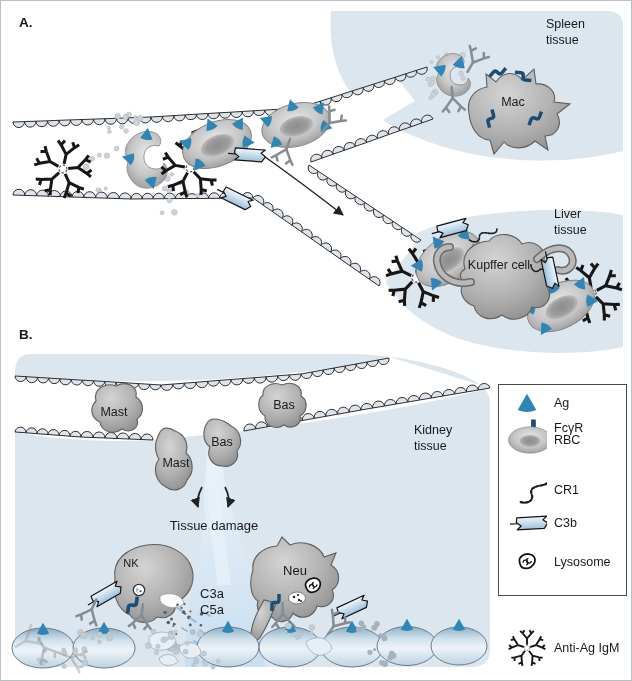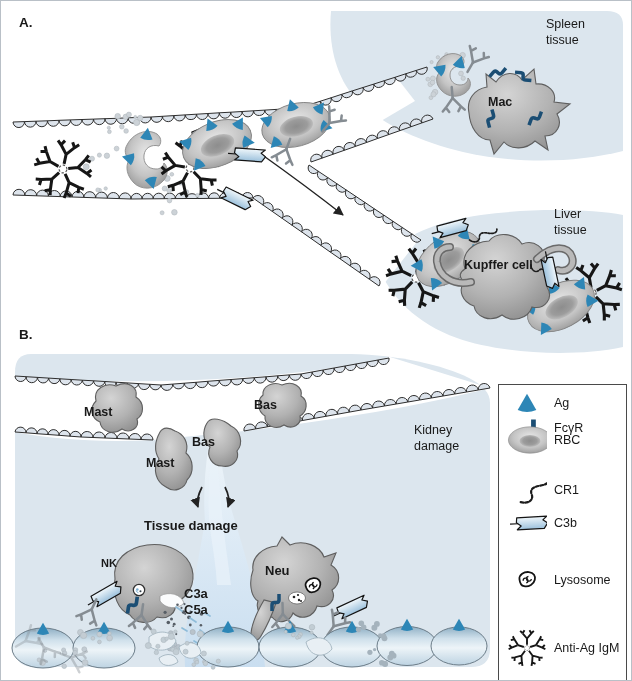--- a/index.html
+++ b/index.html
@@ -1,23 +1,23 @@
 <!DOCTYPE html>
 <html><head>
 <meta charset="utf-8">
 <style>
   html,body{margin:0;padding:0;background:#fff;}
   .fig{position:relative;width:632px;height:681px;background:#fff;border:1.5px solid #b9c0c7;
        box-sizing:border-box;font-family:"Liberation Sans",sans-serif;color:#191919;overflow:hidden;}
   .art{position:absolute;left:0;top:0;width:632px;height:681px;}
   .dlabel{position:absolute;font-size:12.5px;line-height:15.5px;}
   .bold{font-weight:bold;font-size:13.5px;}
-  .ctr{text-align:left;font-weight:bold;}
+  .ctr{text-align:center;}
   .rgt{text-align:left;}
-  .legend{position:absolute;left:497px;top:383px;width:129px;height:298px;background:#fff;
+  .legend{position:absolute;left:497px;top:383px;width:129px;height:212px;background:#fff;
           border:1.3px solid #4a4a4a;box-sizing:border-box;}
   .lrow{position:absolute;left:8px;right:4px;display:flex;align-items:center;}
   .licon{width:40px;flex:0 0 40px;display:flex;justify-content:center;align-items:center;}
   .llabel{margin-left:7px;font-size:12.5px;white-space:nowrap;}
 </style>
 </head>
 <body>
 
 <div class="fig">
 
@@ -405,21 +405,21 @@
       </g>
   <use href="#igg" transform="translate(45,650) rotate(150)" opacity="0.45"></use>
   <use href="#igg" transform="translate(74,658) rotate(110)" opacity="0.4"></use>
   <use href="#igg" transform="translate(28,638) rotate(60)" opacity="0.35"></use>
 </svg>
 
 <div class="dlabel bold" style="left:18px;top:14px">A.</div>
 <div class="dlabel bold" style="left:18px;top:326px">B.</div>
 <div class="dlabel rgt" style="left:545px;top:16px;width:70px">Spleen tissue</div>
 <div class="dlabel rgt" style="left:553px;top:206px;width:62px">Liver tissue</div>
-<div class="dlabel rgt" style="left:413px;top:422px;width:65px">Kidney damage</div>
+<div class="dlabel rgt" style="left:413px;top:422px;width:65px">Kidney tissue</div>
 <div class="dlabel ctr" style="left:487px;top:94px;width:50px">Mac</div>
 <div class="dlabel ctr" style="left:463px;top:257px;width:70px">Kupffer cell</div>
 <div class="dlabel ctr" style="left:83px;top:404px;width:60px">Mast</div>
 <div class="dlabel ctr" style="left:253px;top:397px;width:60px">Bas</div>
 <div class="dlabel ctr" style="left:145px;top:455px;width:60px">Mast</div>
 <div class="dlabel ctr" style="left:191px;top:434px;width:60px">Bas</div>
 <div class="dlabel ctr" style="left:100px;top:555px;width:60px;font-size:11px">NK</div>
 <div class="dlabel ctr" style="left:264px;top:562px;width:60px;font-size:13px">Neu</div>
 <div class="dlabel ctr" style="left:143px;top:517px;width:140px;font-size:13px">Tissue damage</div>
 <div class="dlabel ctr" style="left:183px;top:585px;width:56px;font-size:13px">C3a</div>
@@ -459,21 +459,21 @@
     <span class="llabel">CR1</span>
   </div>
   <div class="lrow" style="top:124px;height:28px">
     <span class="licon">
           <svg width="46" height="28">
             <use href="#c3b" transform="translate(25,14) rotate(-3)"></use>
           </svg>
         </span>
     <span class="llabel">C3b</span>
   </div>
-  <div class="lrow" style="top:182px;height:26px">
+  <div class="lrow" style="top:164px;height:26px">
     <span class="licon">
           <svg width="40" height="26">
             <use href="#lysosome" transform="translate(20,13) scale(1.2)"></use>
           </svg>
         </span>
     <span class="llabel">Lysosome</span>
   </div>
   <div class="lrow" style="top:242px;height:42px">
     <span class="licon">
           <svg width="40" height="42">

